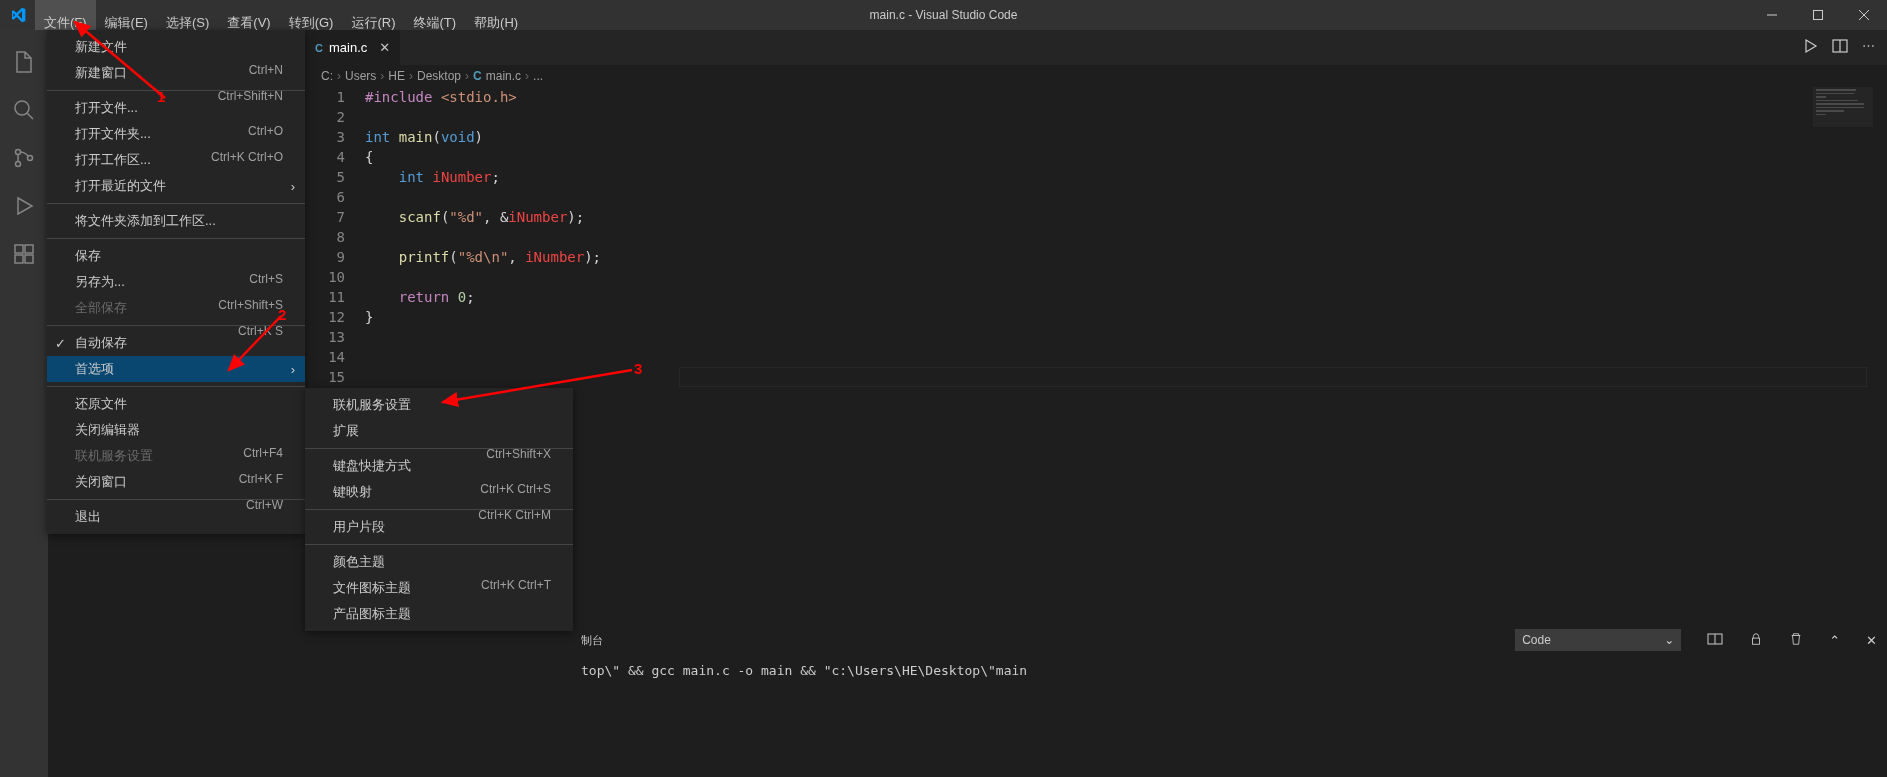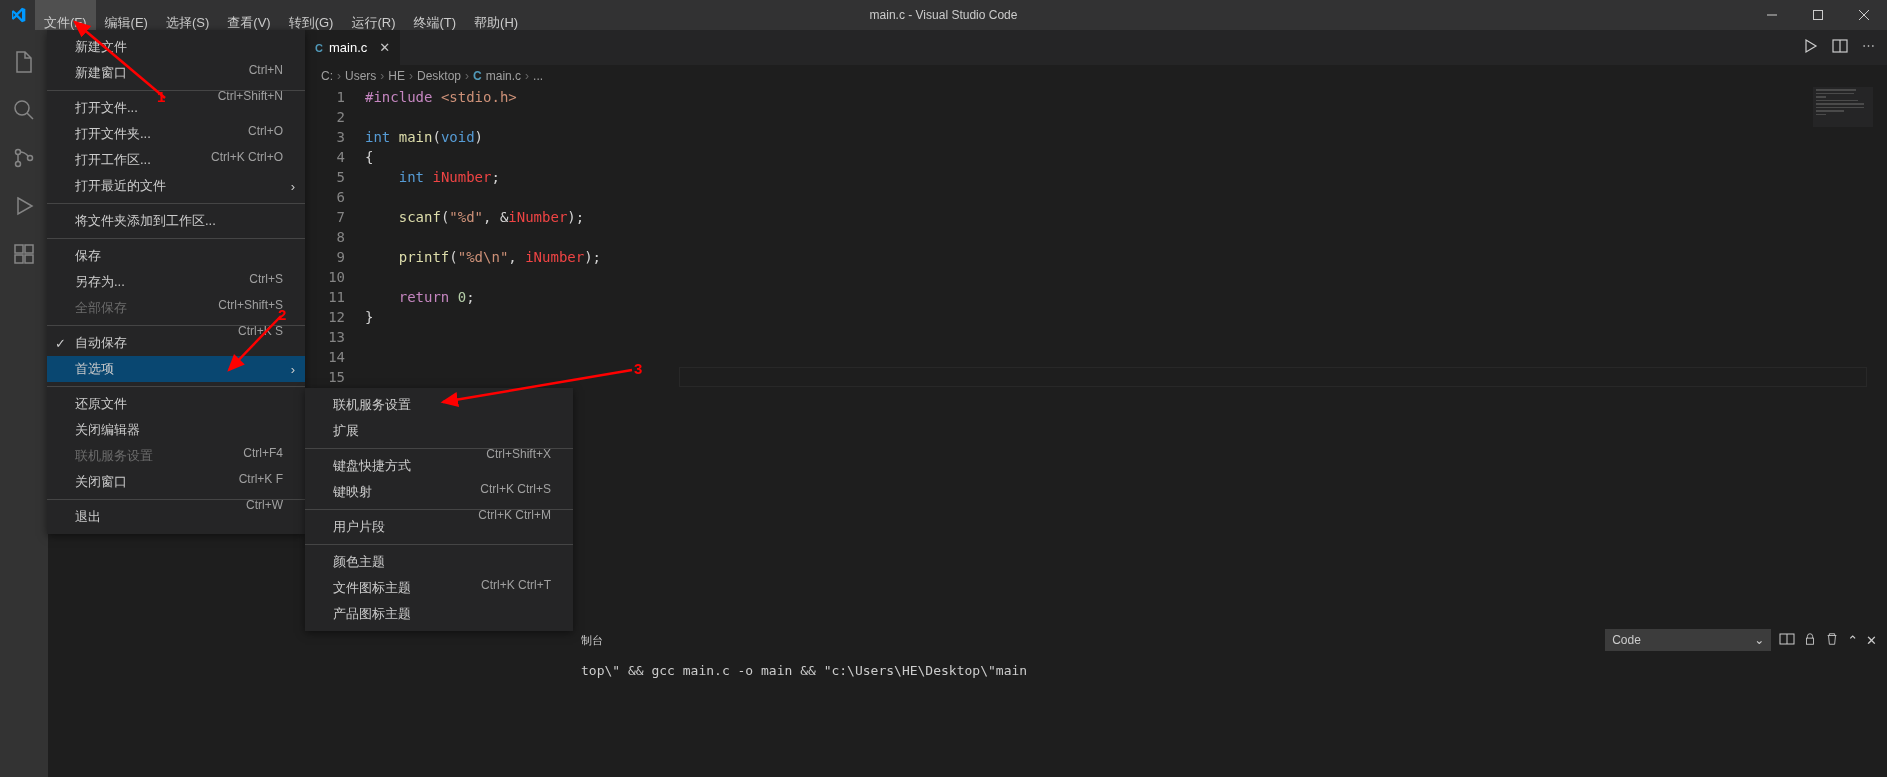--- a/index.html
+++ b/index.html
@@ -207,21 +207,21 @@
   height: 30px;
   align-items: center;
   font-size: 11px;
 }
 .panel-right {
   position: absolute;
   right: 10px;
   top: 0;
   display: flex;
   align-items: center;
-  gap: 8px;
+  gap: 26px;
   height: 30px;
 }
 .panel-select {
   background: #3c3c3c;
   border: 1px solid #3c3c3c;
   color: #cccccc;
   font-size: 12px;
   height: 22px;
   width: 166px;
   padding: 0 6px;

